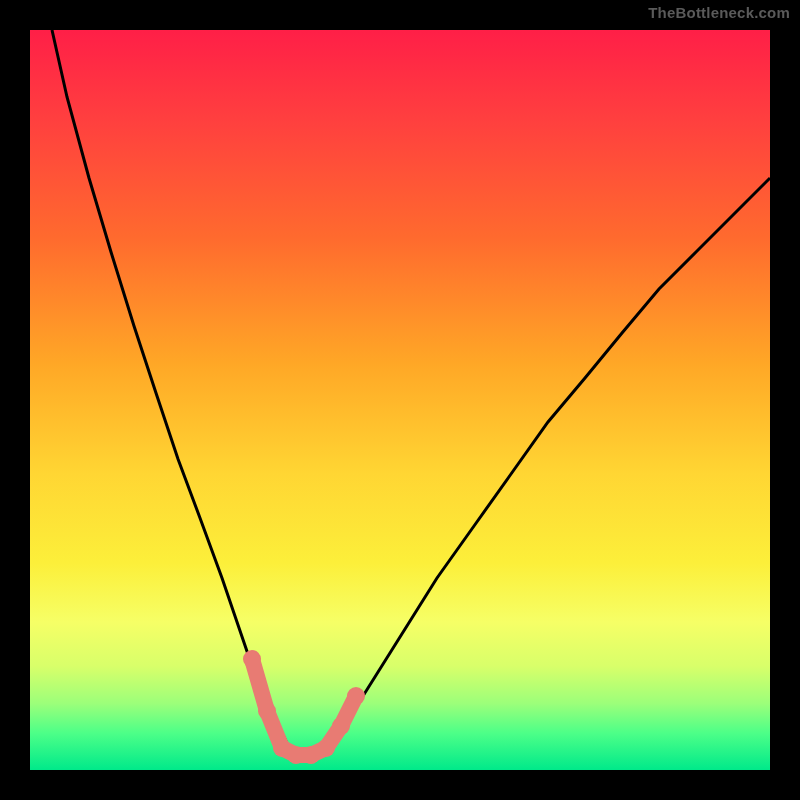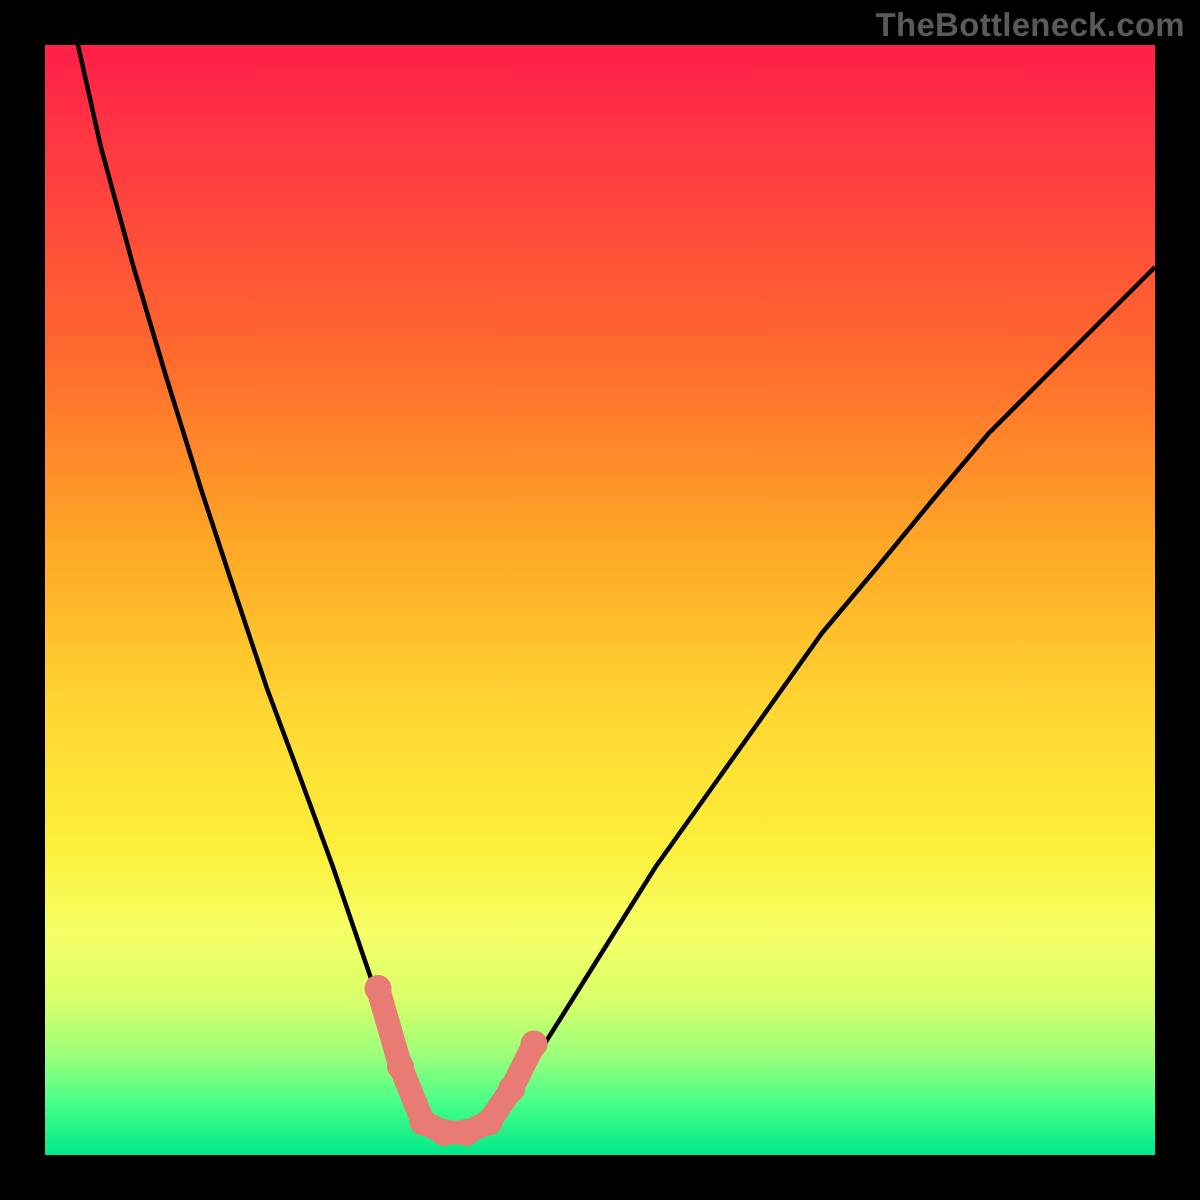--- a/index.html
+++ b/index.html
@@ -15,21 +15,21 @@
     position: relative;
     width: 800px;
     height: 800px;
     background: #000;
   }
   .watermark {
     position: absolute;
     top: 4px;
     right: 10px;
     color: #5a5a5a;
-    font-size: 22px;
+    font-size: 15px;
     font-weight: 600;
     letter-spacing: 0.2px;
     user-select: none;
   }
   .plot-area {
     position: absolute;
     left: 30px;
     top: 30px;
     width: 740px;
     height: 740px;

